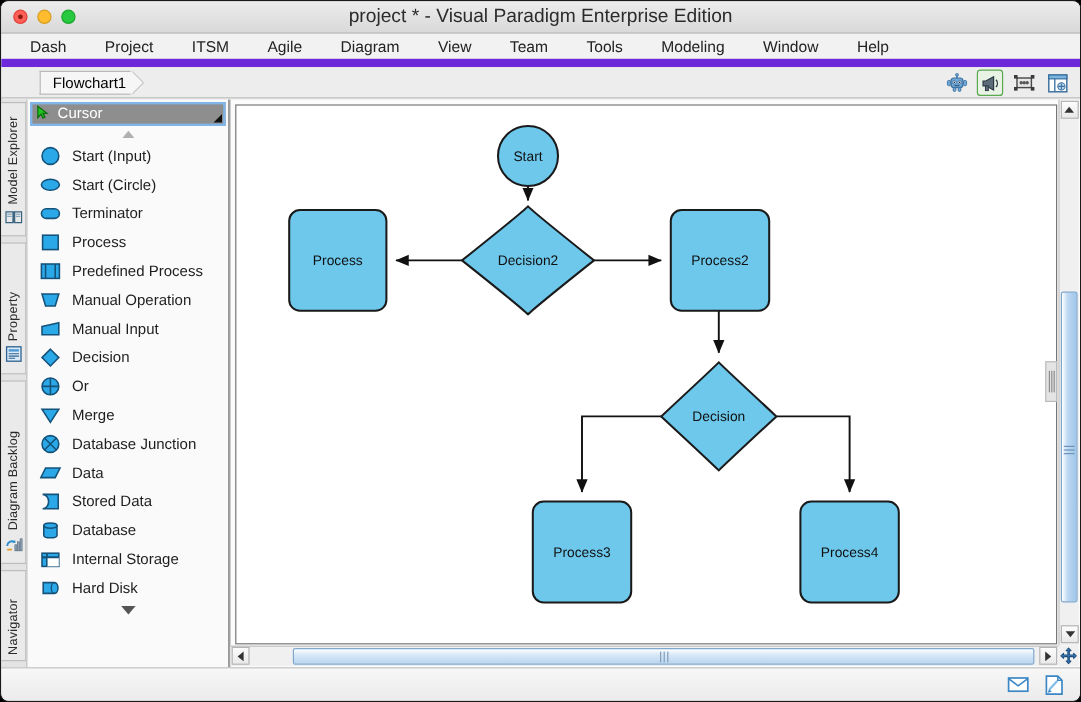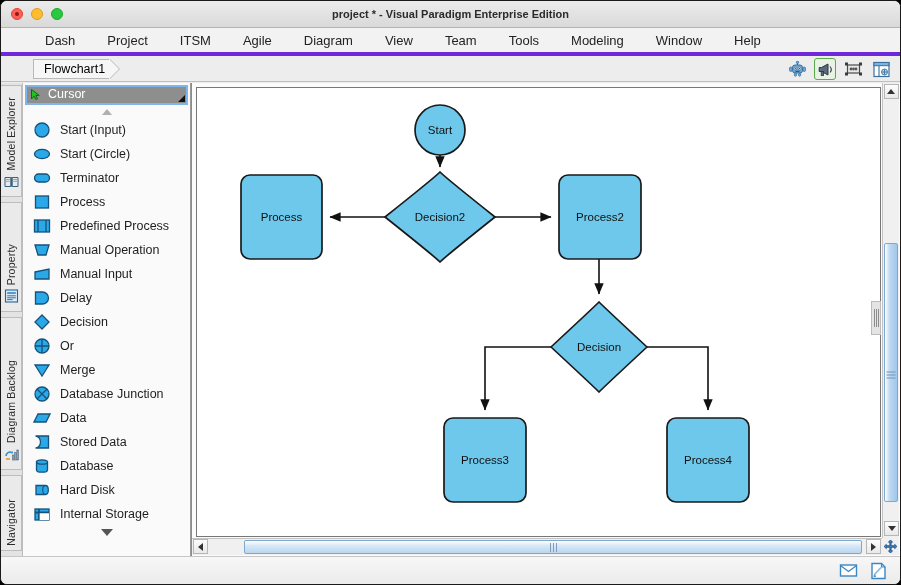--- a/index.html
+++ b/index.html
@@ -30,31 +30,31 @@
   .light { width: 12px; height: 12px; border-radius: 50%; }
   .light.red    { background: #ff5f57; border: 1px solid #e14239; }
   .light.yellow { background: #febc2e; border: 1px solid #d79f22; }
   .light.green  { background: #28c840; border: 1px solid #1ba92c; }
   .light.red::after {
     content:''; display:block; width:4px; height:4px; border-radius:50%;
     background:#8b1a12; margin:3px auto;
   }
   #window-title {
     position: absolute; left: 0; right: 0; text-align: center;
-    font-size: 11px; font-weight: bold; color: #2b2b2b;
+    font-size: 16px; font-weight: normal; color: #2b2b2b;
     pointer-events: none;
   }
 
   
   #menubar {
     height: 28px;
     background: #f2f2f2;
-    border-bottom: 4px solid #6d28d9;
+    border-bottom: 7px solid #6d28d9;
     display: flex; align-items: center;
-    padding-left: 28px;
+    padding-left: 8px;
   }
   .menu-item {
     font-size: 13px; color: #232323;
     padding: 3px 16px; cursor: default; white-space: nowrap;
   }
 
   
   #tabstrip {
     height: 26px;
     background: #ededed;
@@ -414,28 +414,20 @@
         <div class="pal-item">
           <span class="pal-ico">
             <svg width="18" height="18">
                 <path d="M2 7l14-3v10H2z" fill="#2aa8e8" stroke="#15527a" stroke-width="1.3"></path>
               </svg>
           </span>
           <span class="pal-name">Manual Input</span>
         </div>
 
 
-        <div class="pal-item">
-          <span class="pal-ico">
-            <svg width="18" height="18">
-                <path d="M2.5 3h7a6 6 0 010 12h-7z" fill="#2aa8e8" stroke="#15527a" stroke-width="1.3"></path>
-              </svg>
-          </span>
-          <span class="pal-name">Delay</span>
-        </div>
 
         <div class="pal-item">
           <span class="pal-ico">
             <svg width="18" height="18">
                 <path d="M9 2l7 7-7 7-7-7z" fill="#2aa8e8" stroke="#15527a" stroke-width="1.3"></path>
               </svg>
           </span>
           <span class="pal-name">Decision</span>
         </div>
 
@@ -487,42 +479,42 @@
         </div>
 
         <div class="pal-item">
           <span class="pal-ico">
             <svg width="18" height="18">
               <path d="M3.5 5v8c0 1.4 2.5 2.2 5.5 2.2s5.5-.8 5.5-2.2V5z" fill="#2aa8e8" stroke="#15527a" stroke-width="1.3"></path>
               <ellipse cx="9" cy="5" rx="5.5" ry="2.2" fill="#2aa8e8" stroke="#15527a" stroke-width="1.3"></ellipse>
             </svg>
           </span>
           <span class="pal-name">Database</span>
-        </div>
-
-        <div class="pal-item">
-          <span class="pal-ico">
-            <svg width="18" height="18">
-              <path d="M3 4.5h9.5a2.8 4.5 0 010 9H3z" fill="#2aa8e8" stroke="#15527a" stroke-width="1.3"></path>
-              <path d="M12.5 4.5a2.8 4.5 0 000 9" fill="none" stroke="#15527a" stroke-width="1.1"></path>
-            </svg>
-          </span>
-          <span class="pal-name">Hard Disk</span>
         </div>
 
         <div class="pal-item">
           <span class="pal-ico">
             <svg width="18" height="18">
               <rect x="2" y="4" width="14" height="11" fill="#2aa8e8" stroke="#15527a" stroke-width="1.3"></rect>
               <path d="M2 7.5h14M6 4v11" stroke="#15527a" stroke-width="1.3"></path>
               <rect x="6" y="7.5" width="10" height="7.5" fill="#fff"></rect>
               <path d="M2 7.5h14M6 4v11" stroke="#15527a" stroke-width="1.3"></path>
             </svg>
           </span>
           <span class="pal-name">Internal Storage</span>
+        </div>
+
+        <div class="pal-item">
+          <span class="pal-ico">
+            <svg width="18" height="18">
+              <path d="M3 4.5h9.5a2.8 4.5 0 010 9H3z" fill="#2aa8e8" stroke="#15527a" stroke-width="1.3"></path>
+              <path d="M12.5 4.5a2.8 4.5 0 000 9" fill="none" stroke="#15527a" stroke-width="1.1"></path>
+            </svg>
+          </span>
+          <span class="pal-name">Hard Disk</span>
         </div>
 
       </div>
       <div class="pal-scroll-dn">
           <div class="tri-dn"></div>
         </div>
     </div>
 
     <div id="canvas-wrap">
       <div id="canvas">

